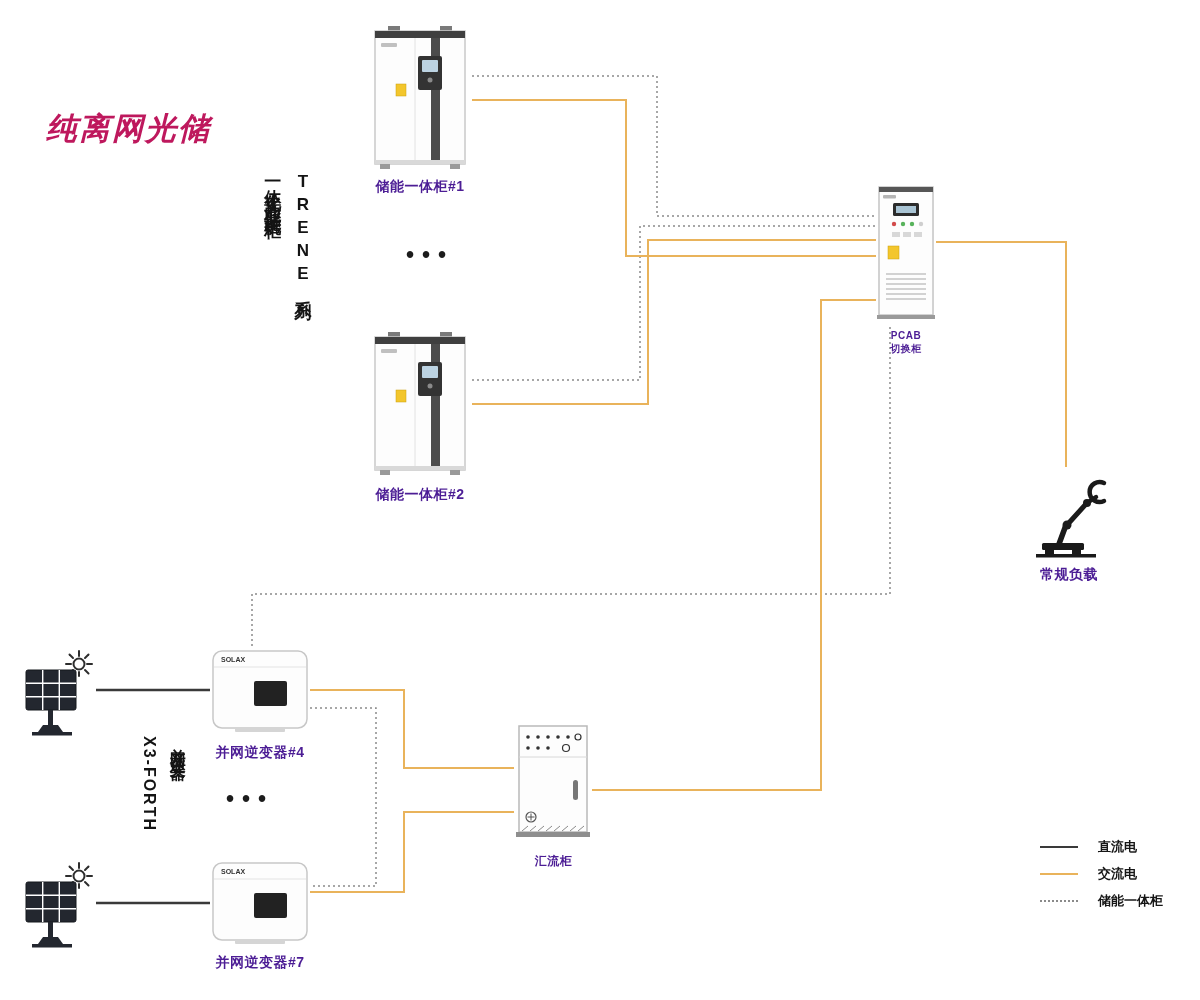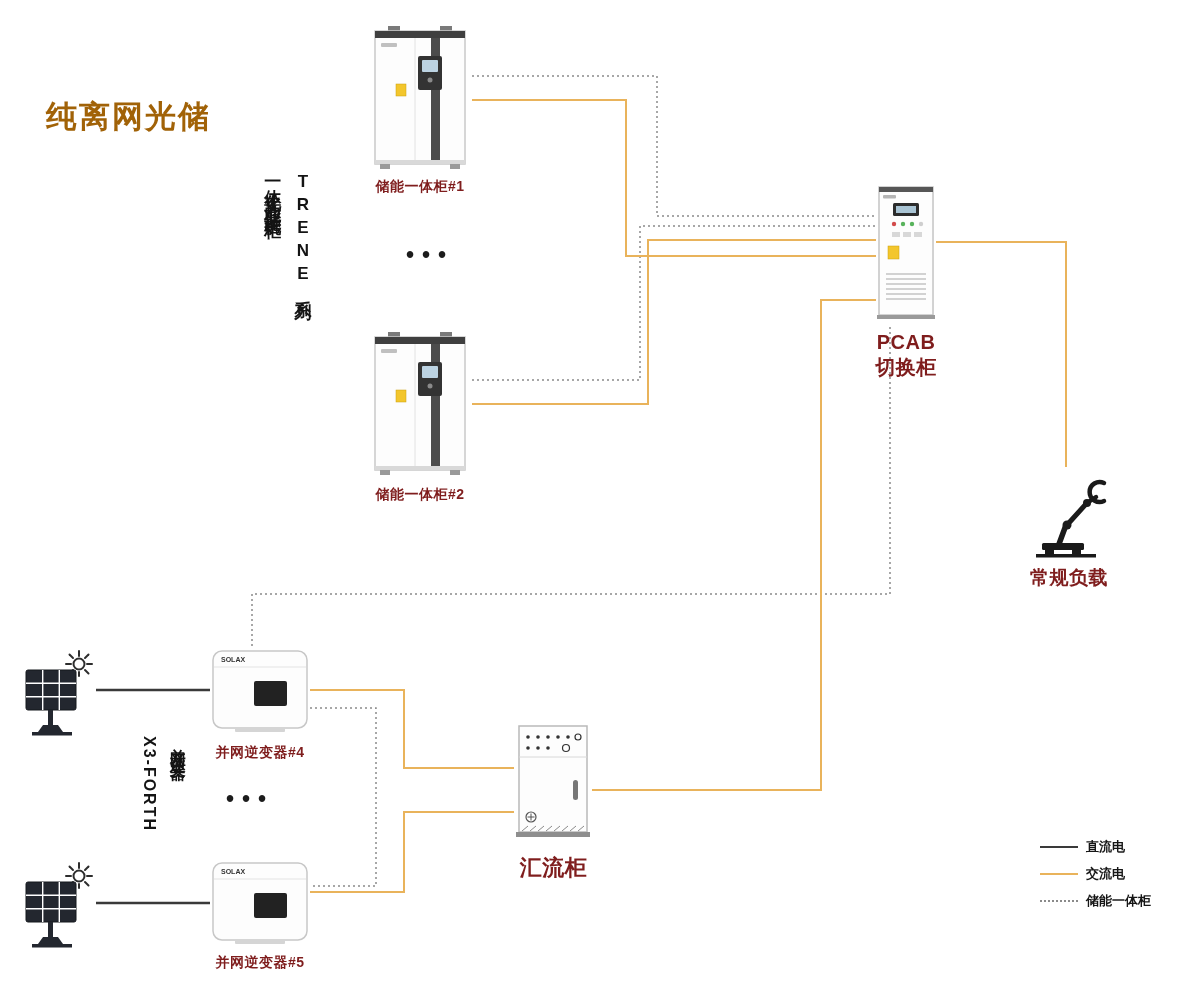--- a/index.html
+++ b/index.html
@@ -9,45 +9,45 @@
     background:#ffffff;
     font-family:"Liberation Sans", sans-serif;
     overflow:hidden;
     color:#111;
   }
   #lines-layer { position:absolute; left:0; top:0; width:1200px; height:1000px; z-index:1; }
   .device { position:absolute; z-index:2; }
   .device svg { width:100%; height:100%; display:block; }
   .device-label {
     position:absolute; z-index:3;
-    text-align:center; font-size:14px; font-weight:bold; color:#7f1d1d;
+    text-align:center; font-size:14px; font-weight:bold; color:#4c1d95;
     line-height:1.25; letter-spacing:0.5px;
   }
   .page-title {
-    position:absolute; left:46px; top:96px; z-index:3;
-    font-size:31px; font-weight:bold; color:#a16207; letter-spacing:2px;
+    position:absolute; left:46px; top:108px; z-index:3;
+    font-size:31px; font-weight:bold; color:#be185d; letter-spacing:2px;font-style:italic;
   }
   .vert-group { position:absolute; z-index:3; display:flex; flex-direction:row; gap:9px; }
   .vert-upright {
     writing-mode:vertical-rl; text-orientation:upright;
     font-weight:bold; font-size:17px; color:#141414; letter-spacing:4px; line-height:1.25;
   }
   .vert-mixed {
     writing-mode:vertical-rl; text-orientation:mixed;
     font-weight:bold; font-size:16px; color:#141414; letter-spacing:2px; line-height:1.3;
   }
   .dots {
     position:absolute; z-index:3;
     font-size:23px; font-weight:bold; color:#1c1c1c; letter-spacing:8px;
   }
   .ln-ac   { stroke:var(--ac,#E9B35B); stroke-width:2;   fill:none; }
   .ln-dc   { stroke:var(--dc,#3a3a3a); stroke-width:2.4; fill:none; }
   .ln-comm { stroke:var(--comm,#8a8a8a); stroke-width:1.5; fill:none; stroke-dasharray:2 3; }
   .legend { position:absolute; left:1040px; top:838px; z-index:3; display:flex; flex-direction:column; gap:9px; }
-  .legend-row { display:flex; align-items:center; gap:8px; }
+  .legend-row { display:flex; align-items:center; gap:20px; }
   .legend-sample { width:38px; height:0; display:inline-block; }
   .sample-dc   { border-top:2.5px solid var(--dc,#3a3a3a); }
   .sample-ac   { border-top:2.5px solid var(--ac,#E9B35B); }
   .sample-comm { border-top:2px dotted var(--comm,#8a8a8a); }
   .legend-label { font-size:13px; font-weight:bold; color:#161616; }
 </style>
 </head>
 <body>
 
 <svg id="lines-layer" viewBox="0 0 1200 1000">
@@ -142,42 +142,42 @@
     <rect x="12" y="64" width="11" height="13" fill="#f3c62c" stroke="#caa10e" stroke-width="0.5"></rect>
     <line x1="10" y1="92" x2="50" y2="92" stroke="#d2d2d2" stroke-width="2.2"></line>
     <line x1="10" y1="97" x2="50" y2="97" stroke="#d2d2d2" stroke-width="2.2"></line>
     <line x1="10" y1="102" x2="50" y2="102" stroke="#d2d2d2" stroke-width="2.2"></line>
     <line x1="10" y1="107" x2="50" y2="107" stroke="#d2d2d2" stroke-width="2.2"></line>
     <line x1="10" y1="112" x2="50" y2="112" stroke="#d2d2d2" stroke-width="2.2"></line>
     <line x1="10" y1="117" x2="50" y2="117" stroke="#d2d2d2" stroke-width="2.2"></line>
     <rect x="1" y="133" width="58" height="4" fill="#9a9a9a"></rect>
   </svg>
 </div>
-<div class="device-label" style="left:846px; top:330px; width:120px; font-size:20px;">
+<div class="device-label" style="left:846px; top:330px; width:120px; font-size:10px;">
   <div>PCAB</div>
   <div>切换柜</div>
 </div>
 
 <div class="device" style="left:1028px; top:468px; width:84px; height:94px;">
   <svg viewBox="0 0 84 94">
     <g stroke="#1a1a1a" stroke-linecap="round" fill="none">
       <path d="M31 76 L38 57" stroke-width="5.5"></path>
       <path d="M39 57 L58 36" stroke-width="5"></path>
       <path d="M59 35 L68 29" stroke-width="4.5"></path>
       <path d="M76 15 A10 10 0 1 0 76 33" stroke-width="4.5"></path>
     </g>
     <circle cx="39" cy="57" r="4.5" fill="#1a1a1a"></circle>
     <circle cx="59" cy="35" r="4" fill="#1a1a1a"></circle>
     <rect x="14" y="75" width="42" height="7" rx="1.5" fill="#1a1a1a"></rect>
     <rect x="17" y="82" width="9" height="4" fill="#1a1a1a"></rect>
     <rect x="44" y="82" width="9" height="4" fill="#1a1a1a"></rect>
     <rect x="8" y="86" width="60" height="3.5" fill="#1a1a1a"></rect>
   </svg>
 </div>
-<div class="device-label" style="left:1009px; top:566px; width:120px; font-size:19px;">常规负载</div>
+<div class="device-label" style="left:1009px; top:566px; width:120px; font-size:14px;">常规负载</div>
 
 <div class="device" style="left:22px; top:650px; width:78px; height:92px;">
   <svg viewBox="0 0 78 92">
     <g stroke="#2d2d2d" stroke-width="2" stroke-linecap="round">
       <line x1="65" y1="14" x2="70" y2="14"></line>
         <line x1="49" y1="14" x2="44" y2="14"></line>
       <line x1="57" y1="6" x2="57" y2="1"></line>
         <line x1="57" y1="22" x2="57" y2="26"></line>
       <line x1="63" y1="8" x2="66.5" y2="4.5"></line>
         <line x1="51" y1="8" x2="47.5" y2="4.5"></line>
@@ -239,21 +239,21 @@
 
 <div class="device" style="left:210px; top:860px; width:100px; height:88px;">
   <svg viewBox="0 0 100 88">
     <rect x="3" y="3" width="94" height="77" rx="9" fill="#fdfdfd" stroke="#c7c7c7" stroke-width="1.5"></rect>
     <line x1="4" y1="19" x2="96" y2="19" stroke="#e3e3e3"></line>
     <text x="11" y="14" font-size="7" font-weight="bold" fill="#333333">SOLAX</text>
     <rect x="44" y="33" width="33" height="25" rx="2" fill="#222222"></rect>
     <rect x="25" y="80" width="50" height="4" rx="1" fill="#d5d5d5"></rect>
   </svg>
 </div>
-<div class="device-label" style="left:185px; top:954px; width:150px;">并网逆变器#5</div>
+<div class="device-label" style="left:185px; top:954px; width:150px;">并网逆变器#7</div>
 
 <div class="device" style="left:514px; top:722px; width:78px; height:122px;">
   <svg viewBox="0 0 78 122">
     <rect x="5" y="4" width="68" height="106" fill="#fdfdfd" stroke="#b9b9b9" stroke-width="1.5"></rect>
     <circle cx="14" cy="15" r="1.8" fill="#333333"></circle>
       <circle cx="24" cy="15" r="1.8" fill="#333333"></circle>
     <circle cx="34" cy="15" r="1.8" fill="#333333"></circle>
       <circle cx="44" cy="15" r="1.8" fill="#333333"></circle>
     <circle cx="54" cy="15" r="1.8" fill="#333333"></circle>
     <circle cx="64" cy="15" r="3" fill="none" stroke="#333333" stroke-width="1.2"></circle>
@@ -272,21 +272,21 @@
       <line x1="24" y1="109" x2="30" y2="104"></line>
         <line x1="32" y1="109" x2="38" y2="104"></line>
       <line x1="40" y1="109" x2="46" y2="104"></line>
         <line x1="48" y1="109" x2="54" y2="104"></line>
       <line x1="56" y1="109" x2="62" y2="104"></line>
         <line x1="64" y1="109" x2="70" y2="104"></line>
     </g>
     <rect x="2" y="110" width="74" height="5" fill="#8e8e8e"></rect>
   </svg>
 </div>
-<div class="device-label" style="left:496px; top:854px; width:115px; font-size:22px;">汇流柜</div>
+<div class="device-label" style="left:496px; top:854px; width:115px; font-size:12px;">汇流柜</div>
 
 <div class="legend">
   <div class="legend-row">
     <span class="legend-sample sample-dc"></span>
     <span class="legend-label">直流电</span>
   </div>
   <div class="legend-row">
     <span class="legend-sample sample-ac"></span>
     <span class="legend-label">交流电</span>
   </div>

